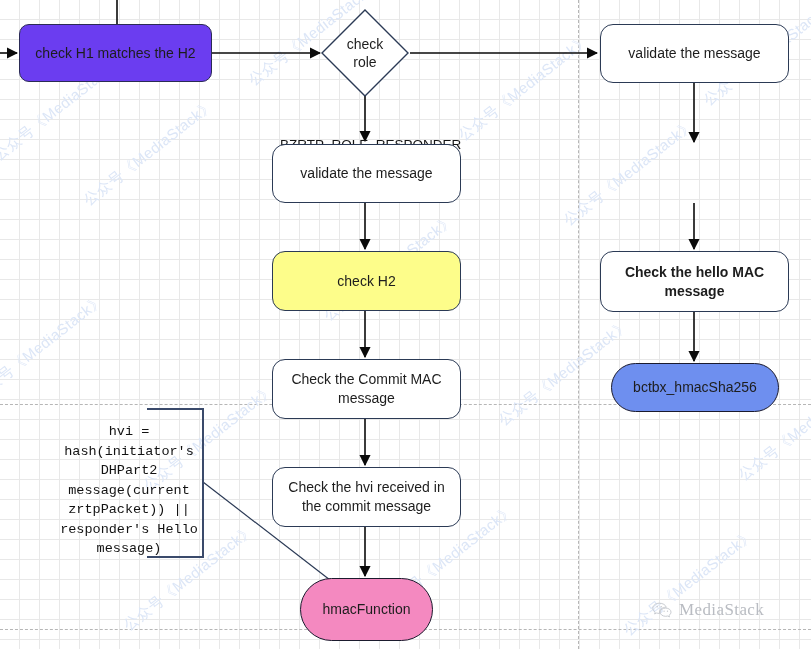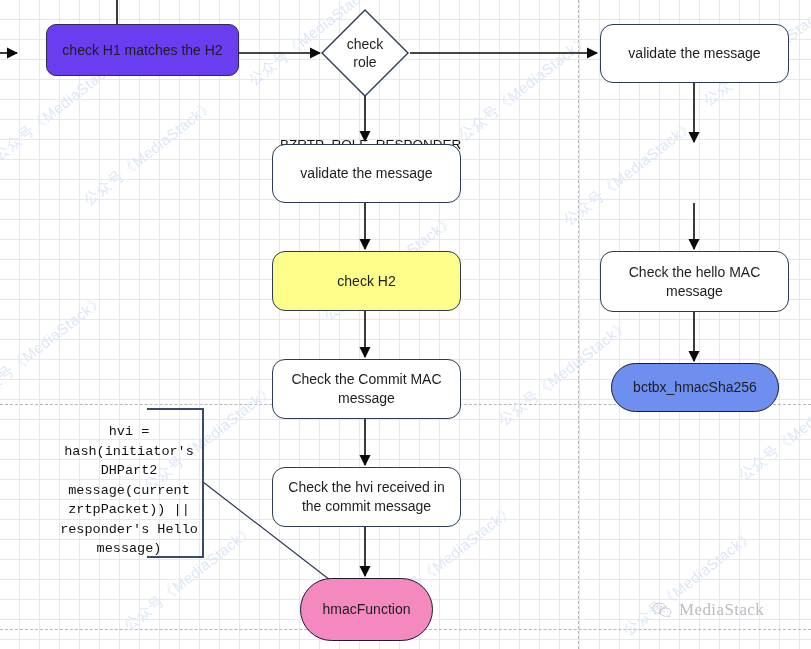--- a/index.html
+++ b/index.html
@@ -190,21 +190,21 @@
 
       <path d="M 365,203 L 365,249" marker-end="url(#arrow)"></path>
       <path d="M 365,311 L 365,357" marker-end="url(#arrow)"></path>
       <path d="M 365,419 L 365,465" marker-end="url(#arrow)"></path>
       <path d="M 365,527 L 365,576" marker-end="url(#arrow)"></path>
 
       <path stroke="#2b3a55" stroke-width="1.2" d="M 203,482 L 330,580"></path>
     </g>
   </svg>
 
-  <div class="node rect" style="left:19px; top:24px; width:193px; height:52px; background:#6B3DF0; border-color:#2b2b55; border-radius:10px;margin-left:27px;">
+  <div class="node rect" style="left:19px; top:24px; width:193px; height:58px; background:#6B3DF0; border-color:#2b2b55; border-radius:10px;">
     <span>check H1 matches the H2</span>
   </div>
 
   <div class="diamond-wrap" style="left:320px; top:8px; width:90px; height:90px;">
     <svg width="90" height="90" viewBox="0 0 90 90">
       <polygon points="45,2 88,45 45,88 2,45" fill="#ffffff" stroke="#2b3a55" stroke-width="1.4"></polygon>
     </svg>
     <div class="diamond-label">
       <div>
         <div>check</div>
@@ -214,21 +214,21 @@
   </div>
 
 
   <div class="edge-label" style="left:280px; top:108px;margin-top:29px;">BZRTP_ROLE_RESPONDER</div>
 
   <div class="node rect" style="left:600px; top:24px; width:189px; height:59px;">
     <span>validate the message</span>
   </div>
 
 
-  <div class="node rect" style="left:600px; top:251px; width:189px; height:61px;">
+  <div class="node rect" style="left:600px; top:251px; width:189px; height:61px;font-weight:bold;">
     <span>Check the hello MAC message</span>
   </div>
 
   <div class="node pill" style="left:611px; top:363px; width:168px; height:49px; background:#6E8FEF;">
     <span>bctbx_hmacSha256</span>
   </div>
 
   <div class="node rect" style="left:272px; top:144px; width:189px; height:59px;">
     <span>validate the message</span>
   </div>

